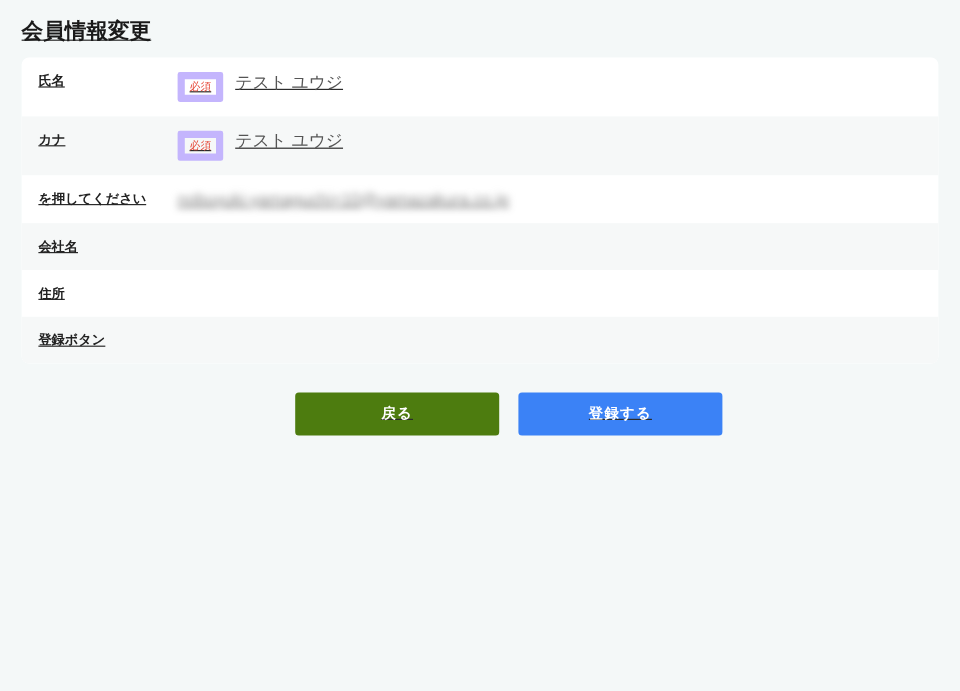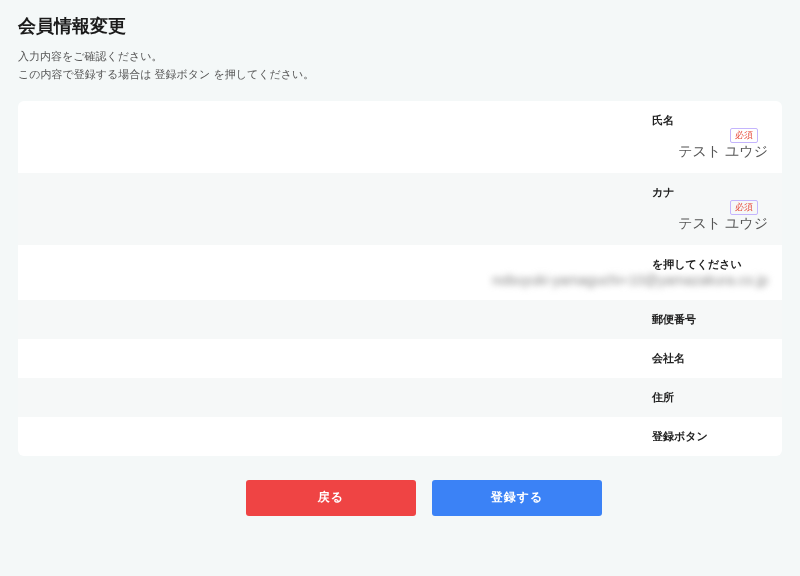--- a/index.html
+++ b/index.html
@@ -6,57 +6,57 @@
   body {
     font-family: "Hiragino Kaku Gothic ProN", "Meiryo", sans-serif;
     background: #f4f8f8;
     width: 800px;
     height: 576px;
     overflow: hidden;
     color: #2b2b2b;
   }
   .page {
     padding: 14px 18px 0 18px;
+    text-decoration: underline;
   }
   .title {
     font-size: 18px;
     font-weight: 700;
     margin-bottom: 10px;
     color: #1a1a1a;
   }
   .description {
     font-size: 11px;
     color: #555;
     line-height: 1.6;
     margin-bottom: 18px;
   }
   .card {
     background: #fff;
     border-radius: 6px;
     overflow: hidden;
   }
   .row {
     display: flex;
-    align-items: flex-end;
+    align-items: flex-start;
     padding: 12px 14px;
     font-size: 11px;
-    flex-direction: column;
   }
   .row:nth-child(even) {
     background: #f6f8f8;
   }
   .label {
     width: 116px;
     font-weight: 700;
     color: #222;
     flex-shrink: 0;
   }
   .badge {
     display: inline-block;
-    border: 1px solid #c4b5fd;
+    border: 6px solid #c4b5fd;
     color: #e64a3a;
     font-size: 9px;
     padding: 1px 4px;
     border-radius: 2px;
     margin-right: 10px;
     line-height: 1.2;
     font-weight: 500;
   }
   .value {
     color: #555;
@@ -77,32 +77,28 @@
     width: 170px;
     height: 36px;
     border: none;
     border-radius: 3px;
     font-size: 12px;
     font-weight: 700;
     color: #fff;
     cursor: pointer;
     letter-spacing: 1px;
   }
-  .btn-back { background: #ef4444; margin-left: 48px; }
+  .btn-back { background: #4d7c0f; margin-left: 48px; }
   .btn-submit { background: #3b82f6; }
 </style>
 </head>
 <body>
 
 <div class="page">
   <h1 class="title">会員情報変更</h1>
-  <div class="description">
-    <span>入力内容をご確認ください。</span><br>
-    <span>この内容で登録する場合は 登録ボタン を押してください。</span>
-  </div>
 
   <div class="card">
 
     <div class="row">
       <div class="label">氏名</div>
       <span class="badge">必須</span>
       <span class="value">テスト ユウジ</span>
     </div>
 
     <div class="row">
@@ -110,24 +106,20 @@
       <span class="badge">必須</span>
       <span class="value">テスト ユウジ</span>
     </div>
 
     <div class="row">
       <div class="label">を押してください</div>
       <span class="value blur">nobuyuki-yamaguchi+10@yamazakura.co.jp</span>
     </div>
 
 
-    <div class="row">
-      <div class="label">郵便番号</div>
-      <span class="value"></span>
-    </div>
 
     <div class="row">
       <div class="label">会社名</div>
       <span class="value"></span>
     </div>
 
     <div class="row">
       <div class="label">住所</div>
       <span class="value"></span>
     </div>

